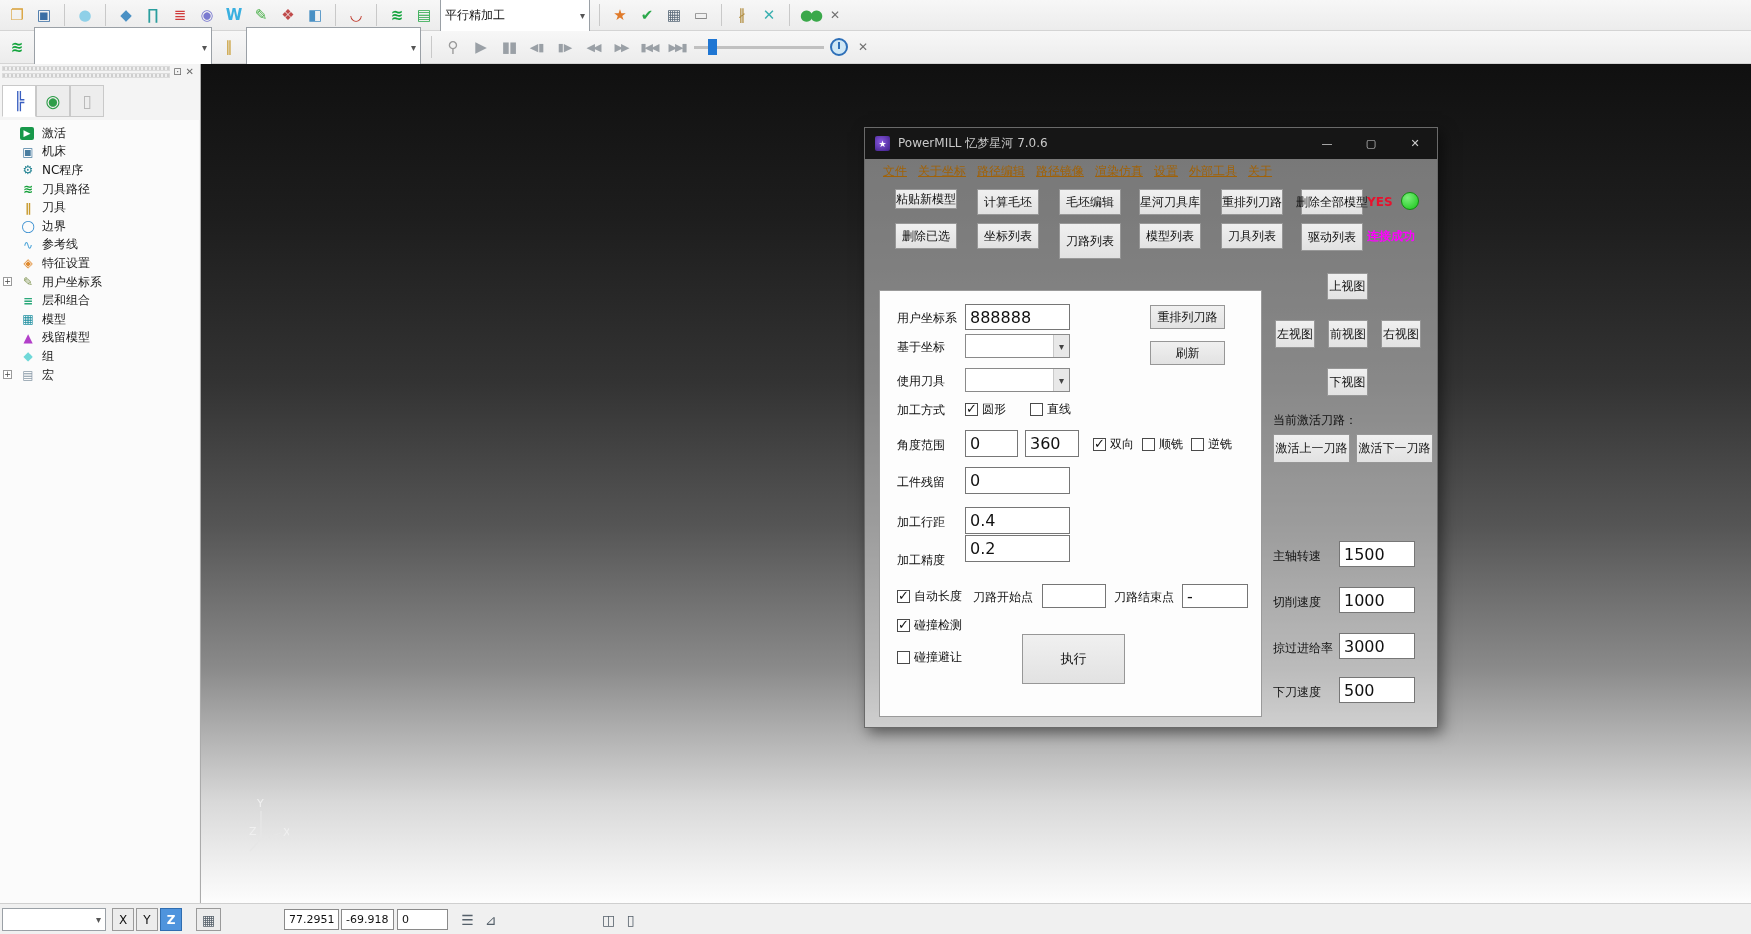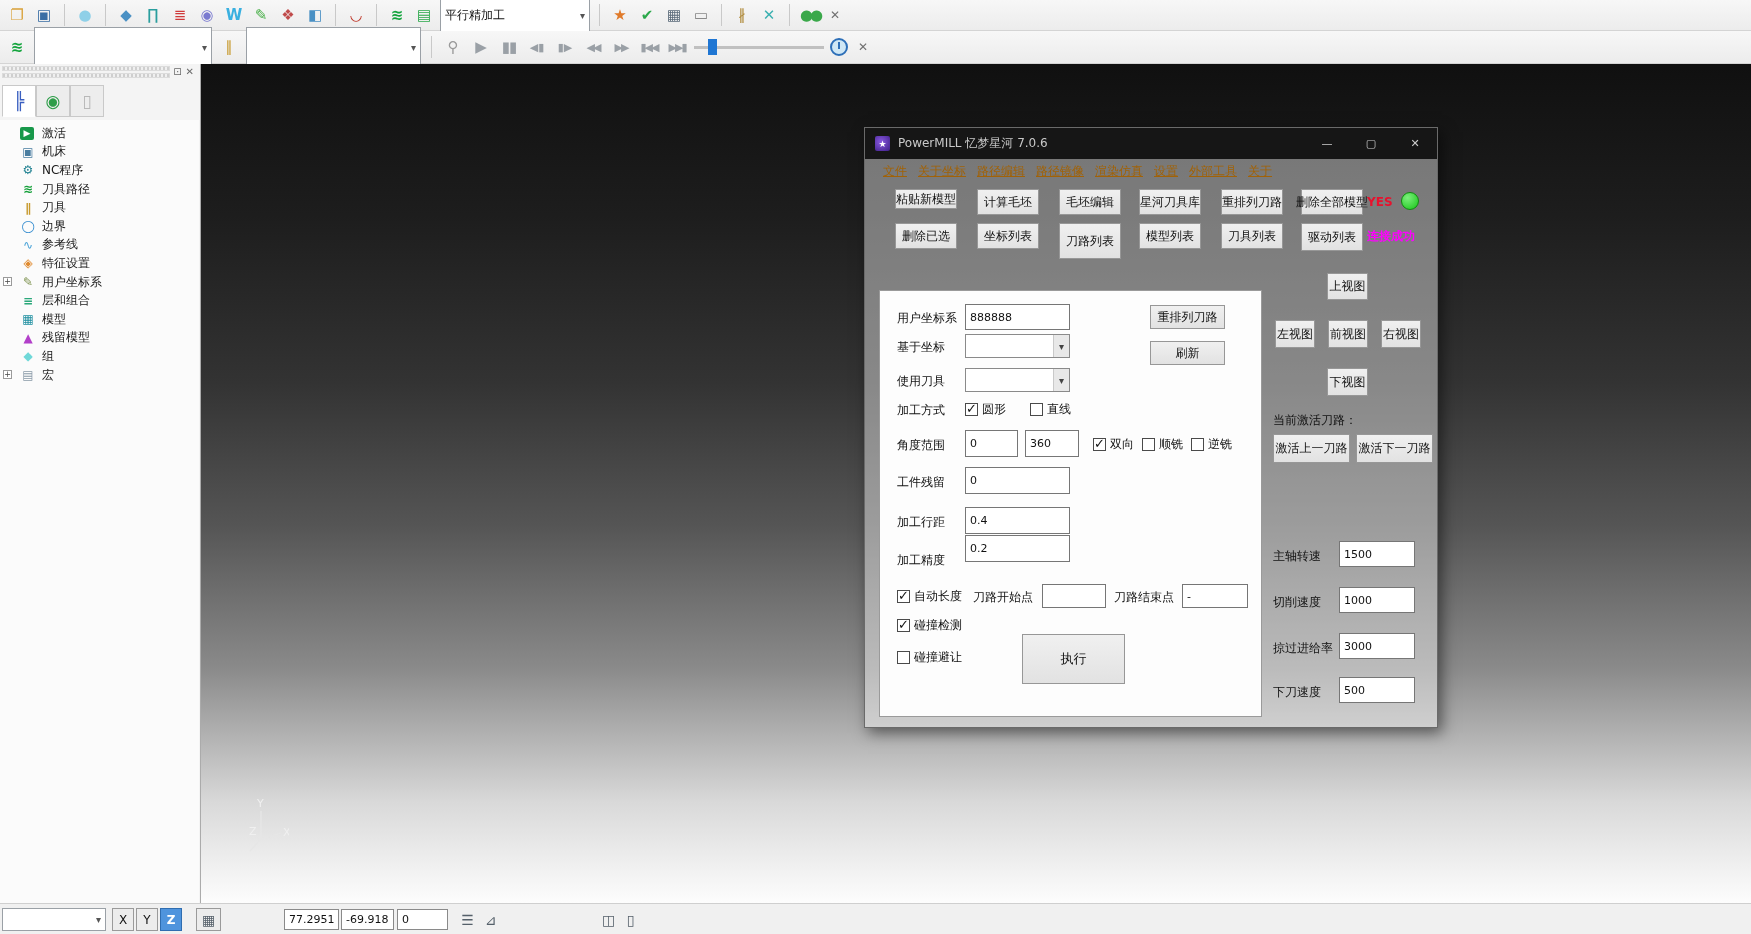--- a/index.html
+++ b/index.html
@@ -53,21 +53,21 @@
   .menuitem { font-size:12px; color:#a16207; white-space:nowrap;text-decoration:underline; }
   .btn { position:absolute; background:linear-gradient(#f0f0f0,#e2e2e2); border:1px solid #979797; display:flex; align-items:center; justify-content:center; font-size:12px; color:#111; white-space:nowrap; }
   .yes { position:absolute; color:#e8112d; font-weight:bold; font-size:12px; }
   .gdot { position:absolute; width:18px; height:18px; border-radius:50%; background:radial-gradient(circle at 35% 30%, #7cf07c, #17c417); border:1px solid #0f8c0f; }
   .magenta { position:absolute; color:#ff00ff; font-size:12px; font-weight:bold; white-space:nowrap; }
   .tabs { position:absolute; left:22px; top:140px; display:flex; align-items:flex-end; }
   .tab { height:20px; padding:0 7px; display:flex; align-items:center; font-size:12px; border:1px solid #9a9a9a; border-bottom:none; background:rgba(236,236,236,.75); margin-right:2px; }
   .tab.active { height:23px; background:#fdfdfd; position:relative; z-index:3; }
   .panel { position:absolute; left:14px; top:162px; width:383px; height:427px; background:#fdfdfd; border:1px solid #9a9a9a; z-index:2; }
   .flabel { position:absolute; font-size:12px; color:#111; white-space:nowrap; }
-  .input { position:absolute; background:#fff; border:1px solid #767676; font-size:11px; display:flex; align-items:center; padding-left:4px; }
+  .input { position:absolute; background:#fff; border:1px solid #767676; font-size:16px; display:flex; align-items:center; padding-left:4px; }
   .selectbox { position:absolute; background:#fff; border:1px solid #8a8a8a; display:flex; align-items:center; }
   .selectbox .sel-text { flex:1; font-size:12px; padding-left:4px; }
   .selectbox .sel-arrow { width:16px; text-align:center; color:#444; font-size:10px; background:#e8e8e8; align-self:stretch; display:flex; align-items:center; justify-content:center; border-left:1px solid #c9c9c9; }
   .cbrow { position:absolute; display:flex; align-items:center; gap:4px; }
   .cb { width:13px; height:13px; background:#fff; border:1px solid #4a4a4a; position:relative; flex:0 0 13px; }
   .cb.checked:after { content:"✓"; position:absolute; left:0px; top:-3px; font-size:13px; color:#111; font-weight:bold; }
   .cblabel { font-size:12px; white-space:nowrap; }
 
   
   #statusbar { position:absolute; left:0; top:903px; width:1751px; height:31px; background:#f0f0f0; border-top:1px solid #cfcfcf; }

